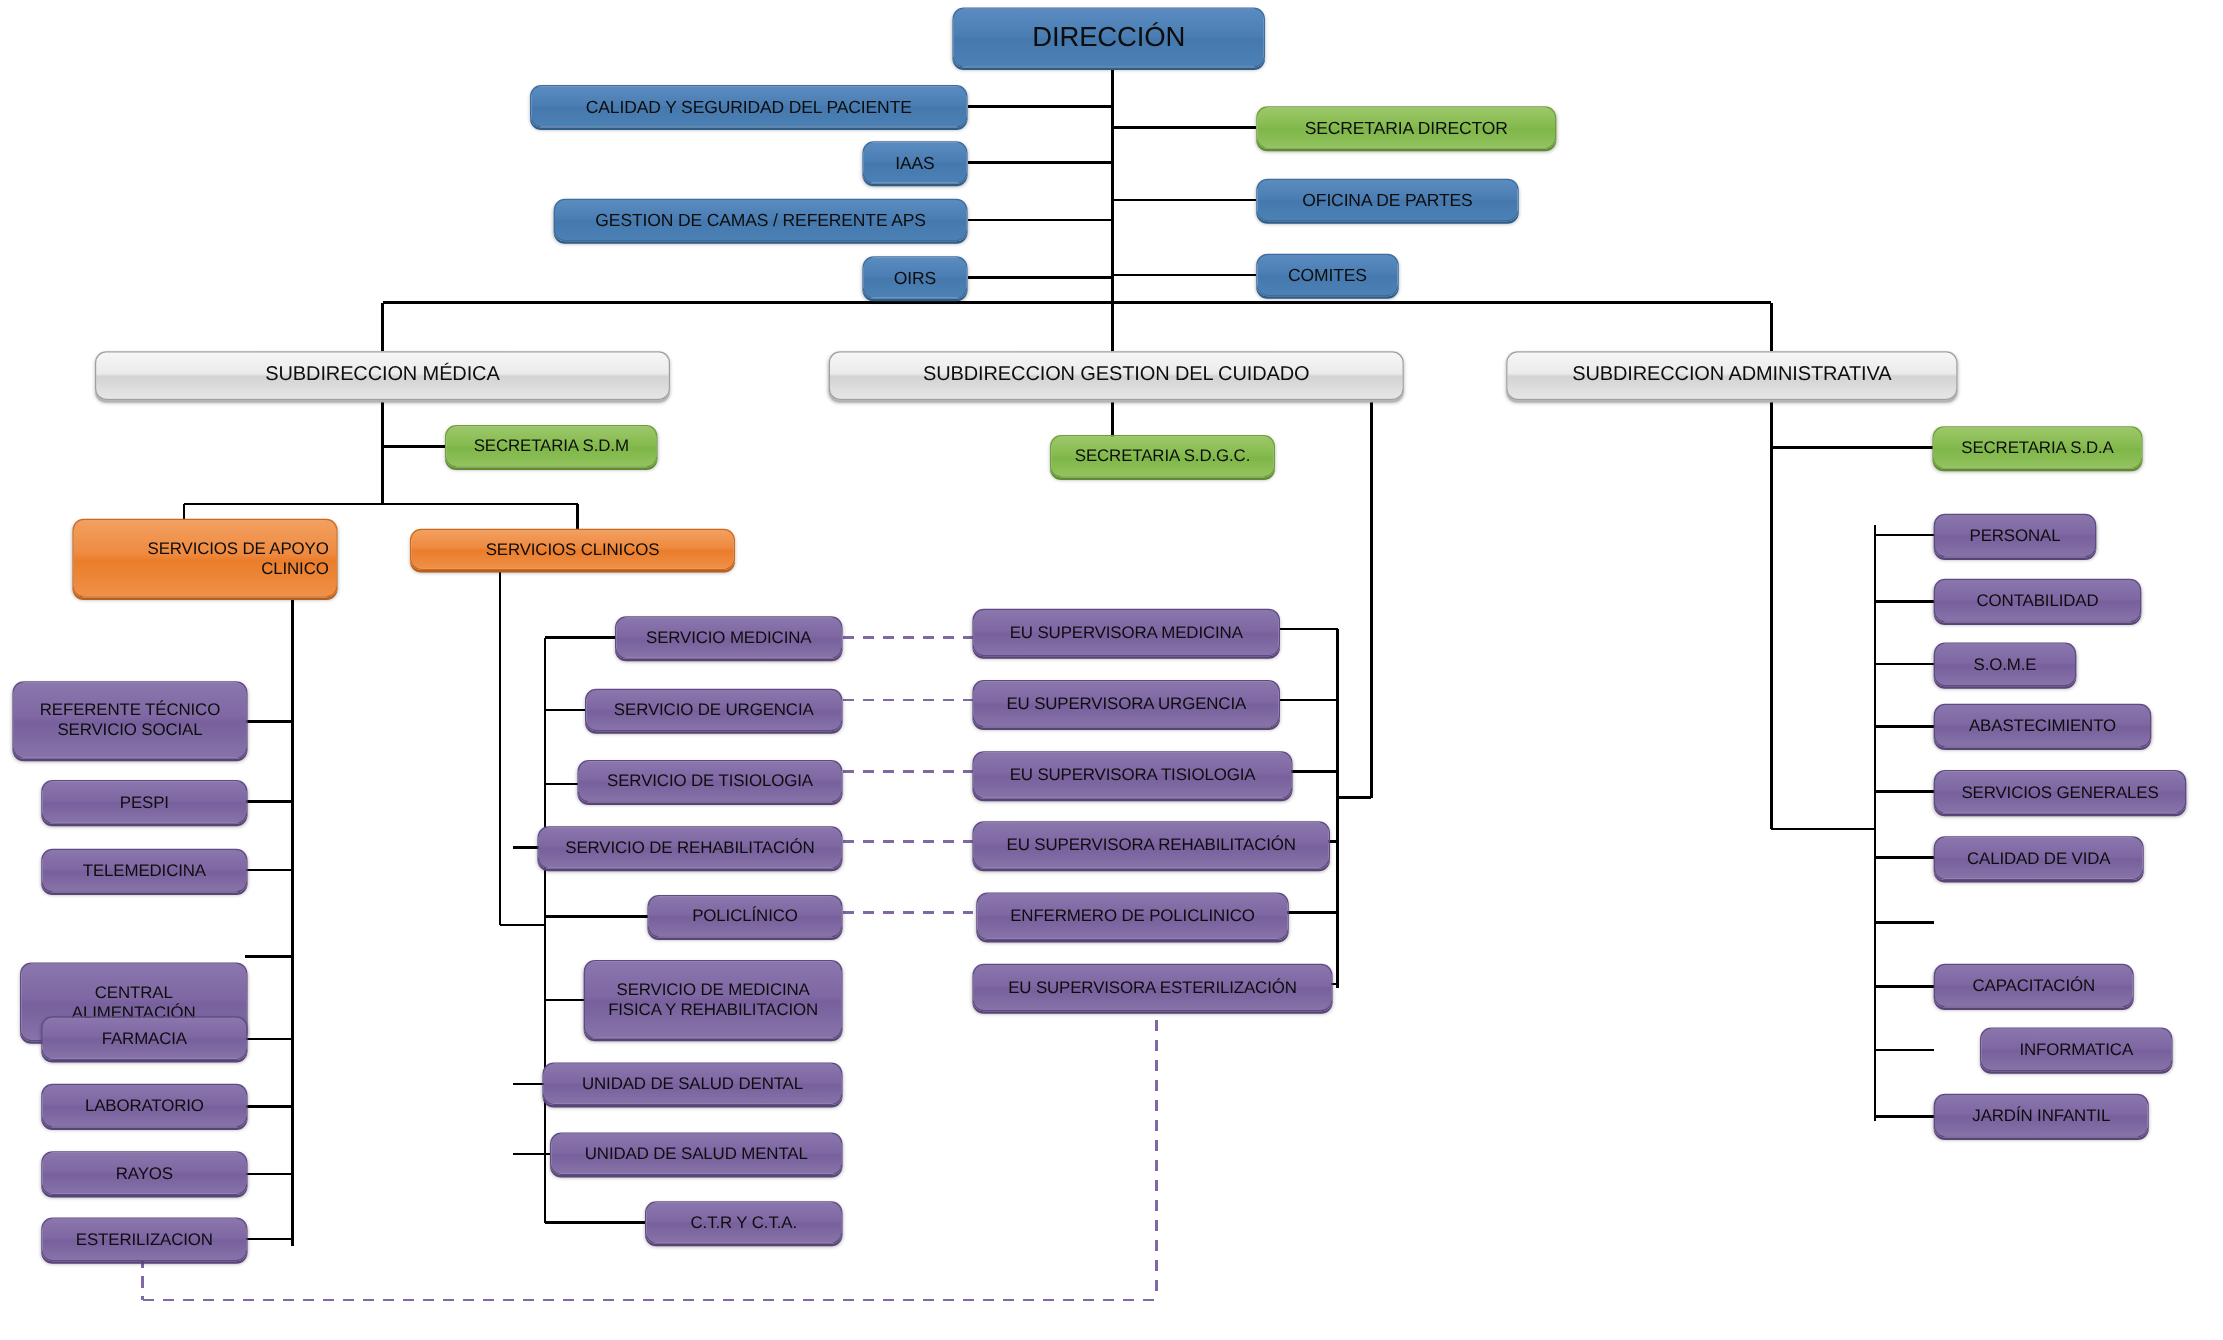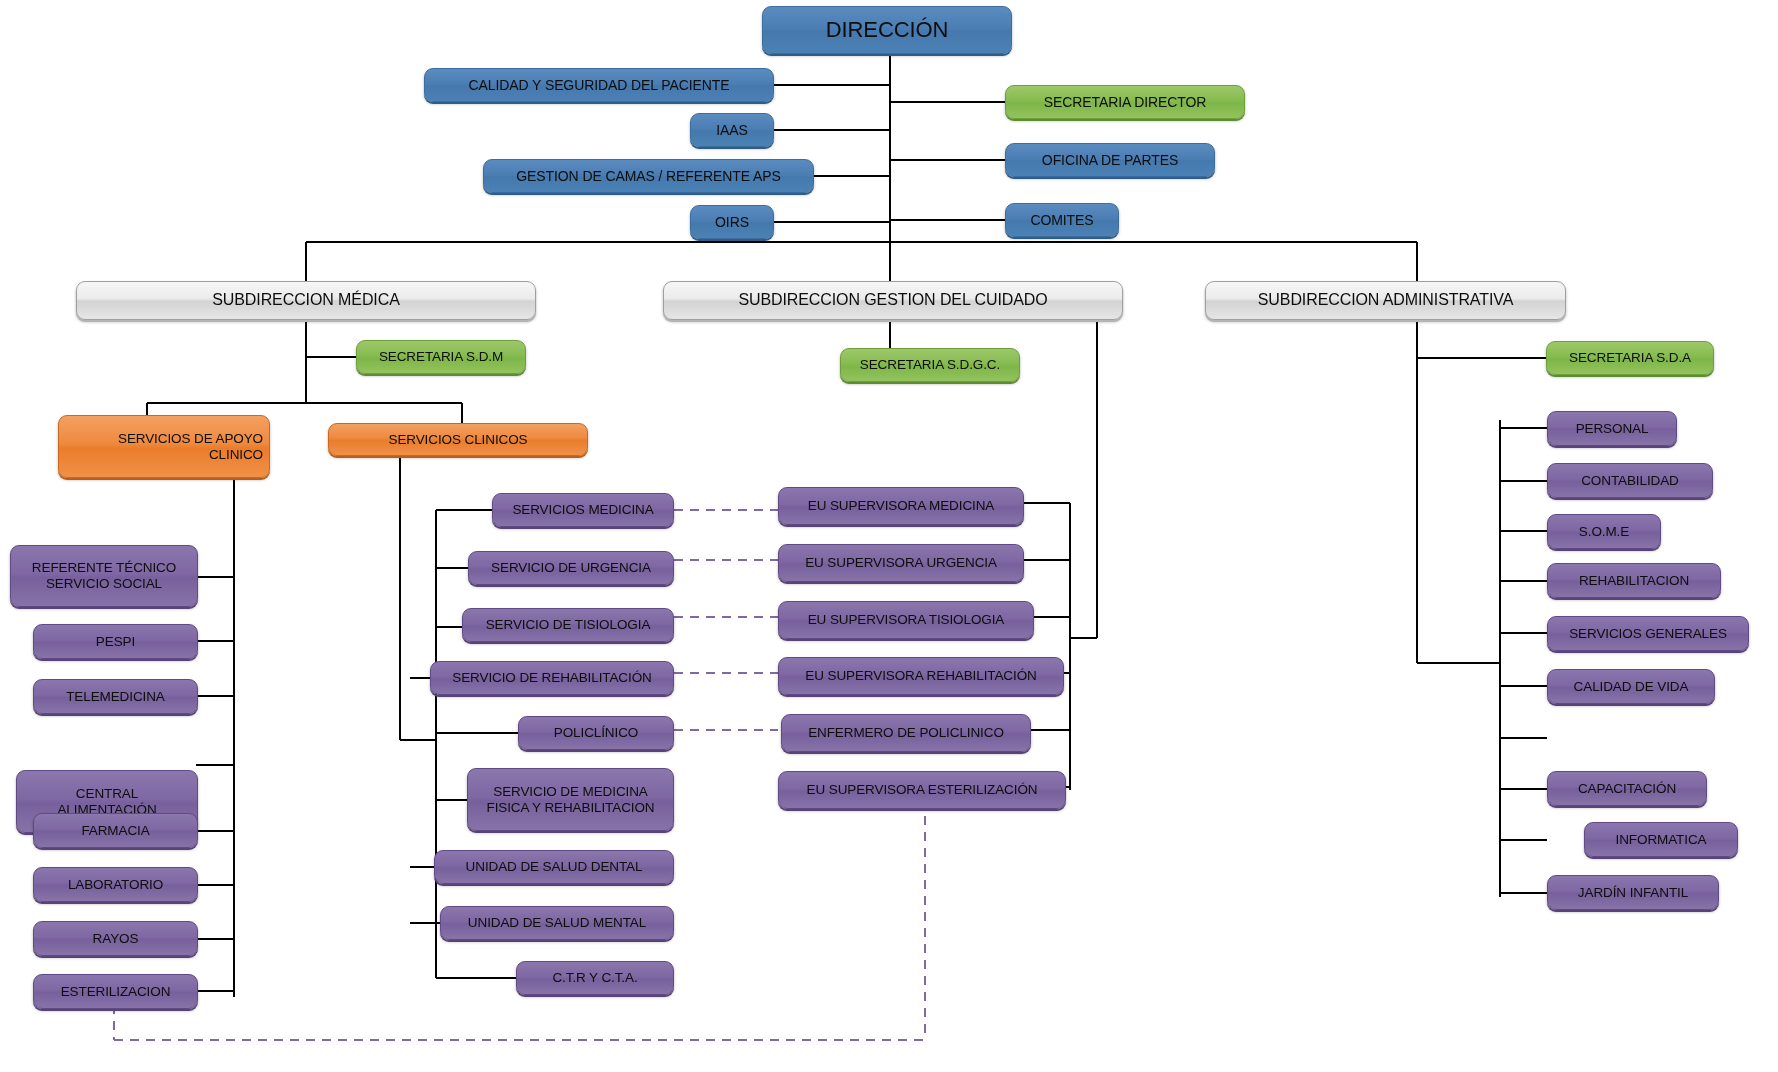--- a/index.html
+++ b/index.html
@@ -179,21 +179,21 @@
       <line x1="114" y1="1005" x2="114" y2="1040"></line>
       <line x1="114" y1="1040" x2="925" y2="1040"></line>
       <line x1="925" y1="800" x2="925" y2="1040"></line>
     </g>
   </svg>
 
   <div class="node n-blue fs-22" style="left:762px; top:6px; width:250px; height:48px;">DIRECCIÓN</div>
 
   <div class="node n-blue fs-14" style="left:424px; top:68px; width:350px; height:34px;">CALIDAD Y SEGURIDAD DEL PACIENTE</div>
   <div class="node n-blue fs-14" style="left:690px; top:113px; width:84px; height:34px;">IAAS</div>
-  <div class="node n-blue fs-14" style="left:443px; top:159px; width:331px; height:34px;margin-left:40px;">GESTION DE CAMAS / REFERENTE APS</div>
+  <div class="node n-blue fs-14" style="left:443px; top:159px; width:331px; height:34px;">GESTION DE CAMAS / REFERENTE APS</div>
   <div class="node n-blue fs-14" style="left:690px; top:205px; width:84px; height:34px;">OIRS</div>
 
   <div class="node n-green fs-14" style="left:1005px; top:85px; width:240px; height:34px;">SECRETARIA DIRECTOR</div>
   <div class="node n-blue fs-14" style="left:1005px; top:143px; width:210px; height:34px;">OFICINA DE PARTES</div>
   <div class="node n-blue fs-14" style="left:1005px; top:203px; width:114px; height:34px;">COMITES</div>
 
   <div class="node n-grey fs-15" style="left:76px; top:281px; width:460px; height:39px;">SUBDIRECCION MÉDICA</div>
   <div class="node n-grey fs-15" style="left:663px; top:281px; width:460px; height:39px;">SUBDIRECCION GESTION DEL CUIDADO</div>
   <div class="node n-grey fs-15" style="left:1205px; top:281px; width:361px; height:39px;">SUBDIRECCION ADMINISTRATIVA</div>
 
@@ -215,21 +215,21 @@
   <div class="node n-purple fs-13" style="left:33px; top:679px; width:165px; height:35px;">TELEMEDICINA</div>
   <div class="node n-purple fs-13 two-line" style="left:16px; top:770px; width:182px; height:63px;">
     <span>CENTRAL</span>
     <span>ALIMENTACIÓN</span>
   </div>
   <div class="node n-purple fs-13" style="left:33px; top:813px; width:165px; height:35px;">FARMACIA</div>
   <div class="node n-purple fs-13" style="left:33px; top:867px; width:165px; height:35px;">LABORATORIO</div>
   <div class="node n-purple fs-13" style="left:33px; top:921px; width:165px; height:35px;">RAYOS</div>
   <div class="node n-purple fs-13" style="left:33px; top:974px; width:165px; height:35px;">ESTERILIZACION</div>
 
-  <div class="node n-purple fs-13" style="left:492px; top:493px; width:182px; height:34px;">SERVICIOS MEDICINA</div>
+  <div class="node n-purple fs-13" style="left:492px; top:493px; width:182px; height:34px;">SERVICIO MEDICINA</div>
   <div class="node n-purple fs-13" style="left:468px; top:551px; width:206px; height:34px;">SERVICIO DE URGENCIA</div>
   <div class="node n-purple fs-13" style="left:462px; top:608px; width:212px; height:34px;">SERVICIO DE TISIOLOGIA</div>
   <div class="node n-purple fs-13" style="left:430px; top:661px; width:244px; height:34px;">SERVICIO DE REHABILITACIÓN</div>
   <div class="node n-purple fs-13" style="left:518px; top:716px; width:156px; height:34px;">POLICLÍNICO</div>
   <div class="node n-purple fs-13 two-line" style="left:467px; top:768px; width:207px; height:63px;">
     <span>SERVICIO DE MEDICINA</span>
     <span>FISICA Y REHABILITACION</span>
   </div>
   <div class="node n-purple fs-13" style="left:434px; top:850px; width:240px; height:34px;">UNIDAD DE SALUD DENTAL</div>
   <div class="node n-purple fs-13" style="left:440px; top:906px; width:234px; height:34px;">UNIDAD DE SALUD MENTAL</div>
@@ -238,20 +238,20 @@
   <div class="node n-purple fs-13" style="left:778px; top:487px; width:246px; height:38px;">EU SUPERVISORA MEDICINA</div>
   <div class="node n-purple fs-13" style="left:778px; top:544px; width:246px; height:38px;">EU SUPERVISORA URGENCIA</div>
   <div class="node n-purple fs-13" style="left:778px; top:601px; width:256px; height:38px;">EU SUPERVISORA TISIOLOGIA</div>
   <div class="node n-purple fs-13" style="left:778px; top:657px; width:286px; height:38px;">EU SUPERVISORA REHABILITACIÓN</div>
   <div class="node n-purple fs-13" style="left:781px; top:714px; width:250px; height:38px;">ENFERMERO DE POLICLINICO</div>
   <div class="node n-purple fs-13" style="left:778px; top:771px; width:288px; height:38px;">EU SUPERVISORA ESTERILIZACIÓN</div>
 
   <div class="node n-purple fs-13" style="left:1547px; top:411px; width:130px; height:35px;">PERSONAL</div>
   <div class="node n-purple fs-13" style="left:1547px; top:463px; width:166px; height:35px;">CONTABILIDAD</div>
   <div class="node n-purple fs-13" style="left:1547px; top:514px; width:114px; height:35px;">S.O.M.E</div>
-  <div class="node n-purple fs-13" style="left:1547px; top:563px; width:174px; height:35px;">REHABILITACION</div>
+  <div class="node n-purple fs-13" style="left:1547px; top:563px; width:174px; height:35px;">ABASTECIMIENTO</div>
   <div class="node n-purple fs-13" style="left:1547px; top:616px; width:202px; height:35px;">SERVICIOS GENERALES</div>
   <div class="node n-purple fs-13" style="left:1547px; top:669px; width:168px; height:35px;">CALIDAD DE VIDA</div>
   <div class="node n-purple fs-13" style="left:1547px; top:771px; width:160px; height:35px;">CAPACITACIÓN</div>
   <div class="node n-purple fs-13" style="left:1547px; top:822px; width:154px; height:35px;margin-left:37px;">INFORMATICA</div>
   <div class="node n-purple fs-13" style="left:1547px; top:875px; width:172px; height:35px;">JARDÍN INFANTIL</div>
 
 </div>
 
 </body></html>

